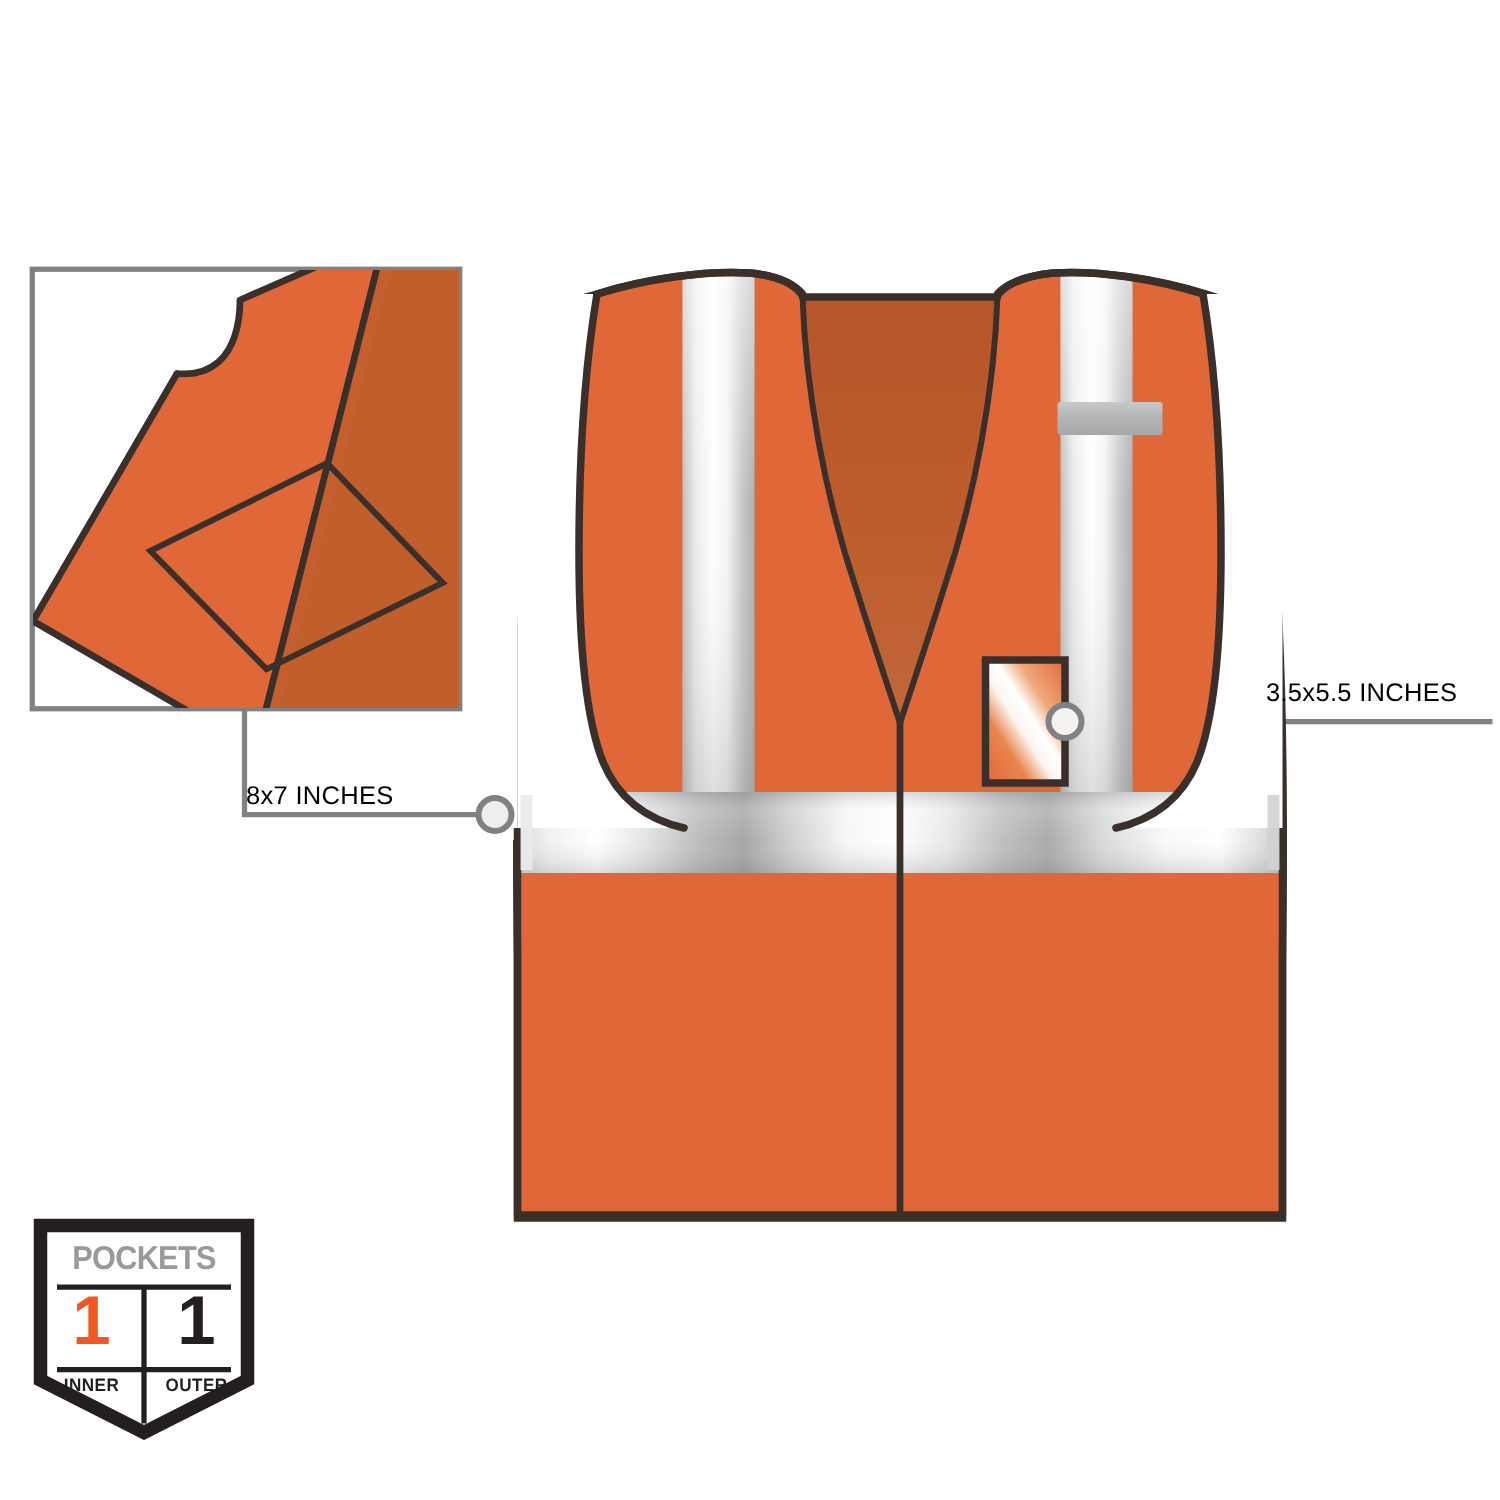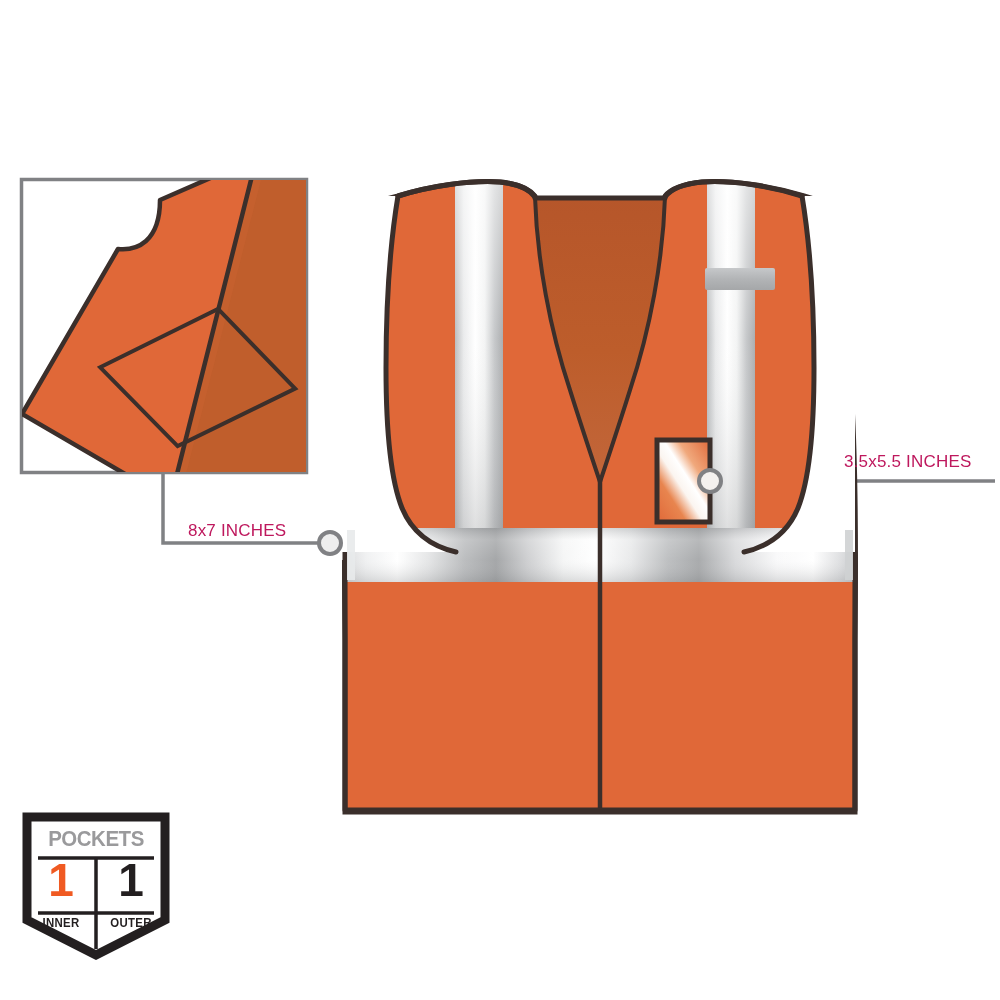--- a/index.html
+++ b/index.html
@@ -28,25 +28,25 @@
     width: 1000px;
     height: 1000px;
   }
 
   
   .dim-label {
     position: absolute;
     font-family: "Liberation Sans", sans-serif;
     font-size: 17px;
     letter-spacing: 0.2px;
-    color: #be185d;
+    color: #000000;
     white-space: nowrap;
   }
   #label-inner-pocket {
-    left: 188px;
+    left: 164px;
     top: 521px;
   }
   #label-outer-pocket {
     left: 844px;
     top: 452px;
   }
 
   
   #pockets-badge {
     position: absolute;

